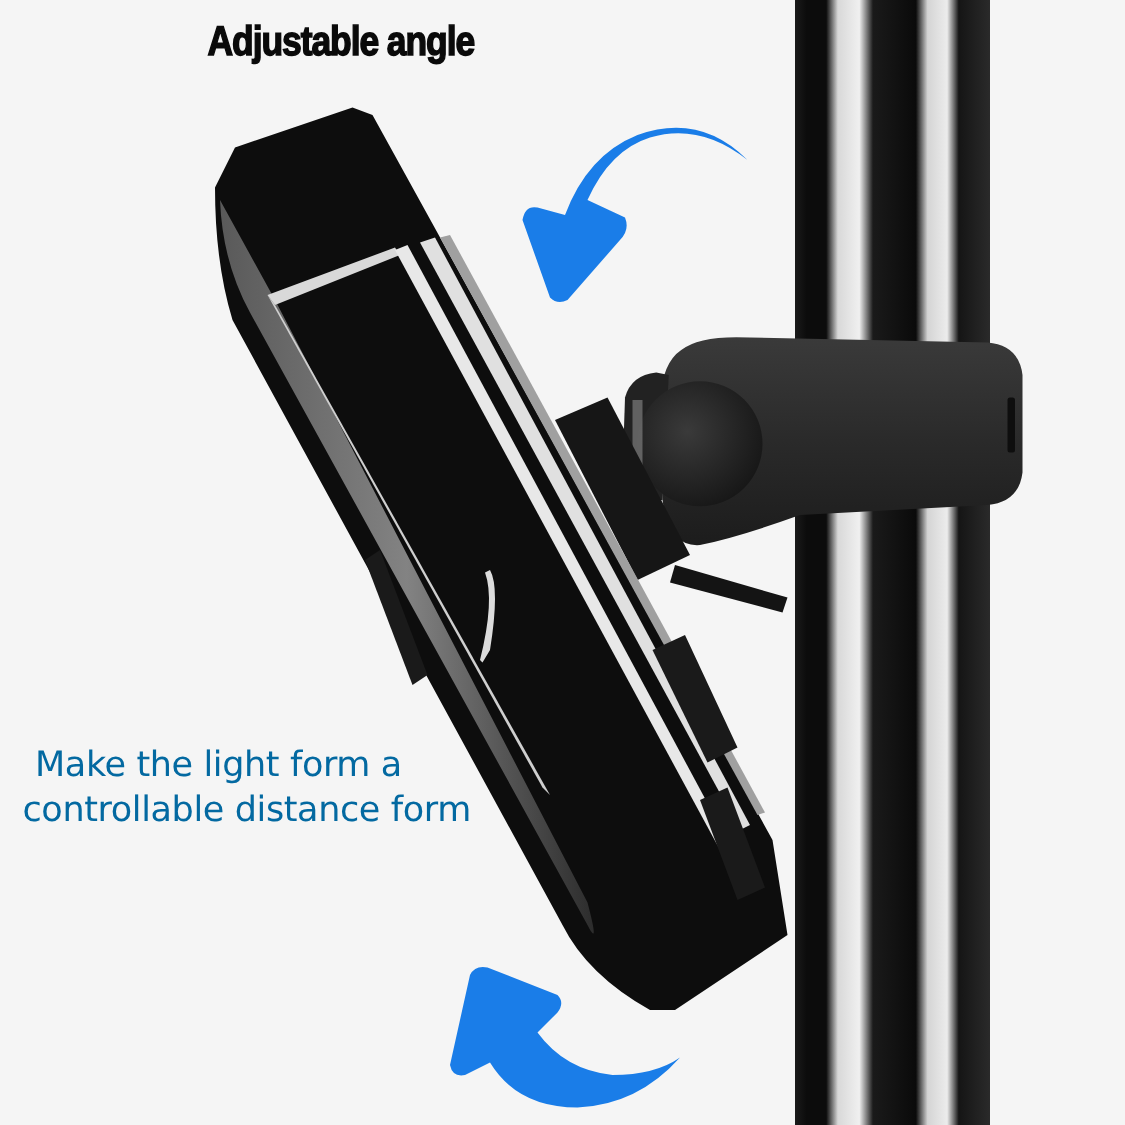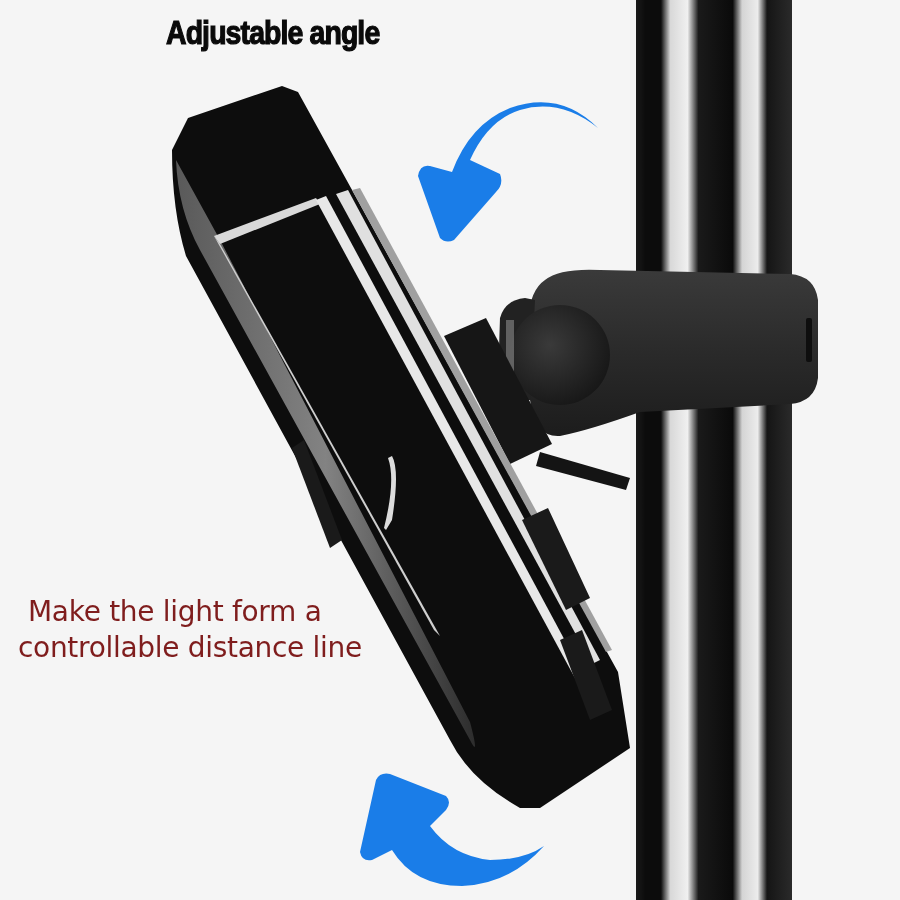--- a/index.html
+++ b/index.html
@@ -36,21 +36,21 @@
       white-space: nowrap;
       -webkit-text-stroke: 1.2px #0a0a0a;
     }
     .caption {
       position: absolute;
       left: 18px;
       top: 594px;
       font-family: "DejaVu Sans", sans-serif;
       font-size: 28px;
       line-height: 36px;
-      color: #7f1d1d;
+      color: #0369a1;
       white-space: nowrap;
       letter-spacing: -0.3px;
     }
     .caption .line1 { display: block; padding-left: 10px; }
     .caption .line2 { display: block; }
   </style>
 </head>
 <body>
 
 <div class="canvas">
@@ -168,16 +168,16 @@
                L 430 826
                Q 452 856 490 860
                Q 524 860 544 846 Z" fill="#1a7de8"></path>
     </g>
   </svg>
 
   <div class="title">Adjustable angle</div>
 
   <div class="caption">
     <span class="line1">Make the light form a</span>
-    <span class="line2">controllable distance line</span>
+    <span class="line2">controllable distance form</span>
   </div>
 
 </div>
 
 </body></html>

